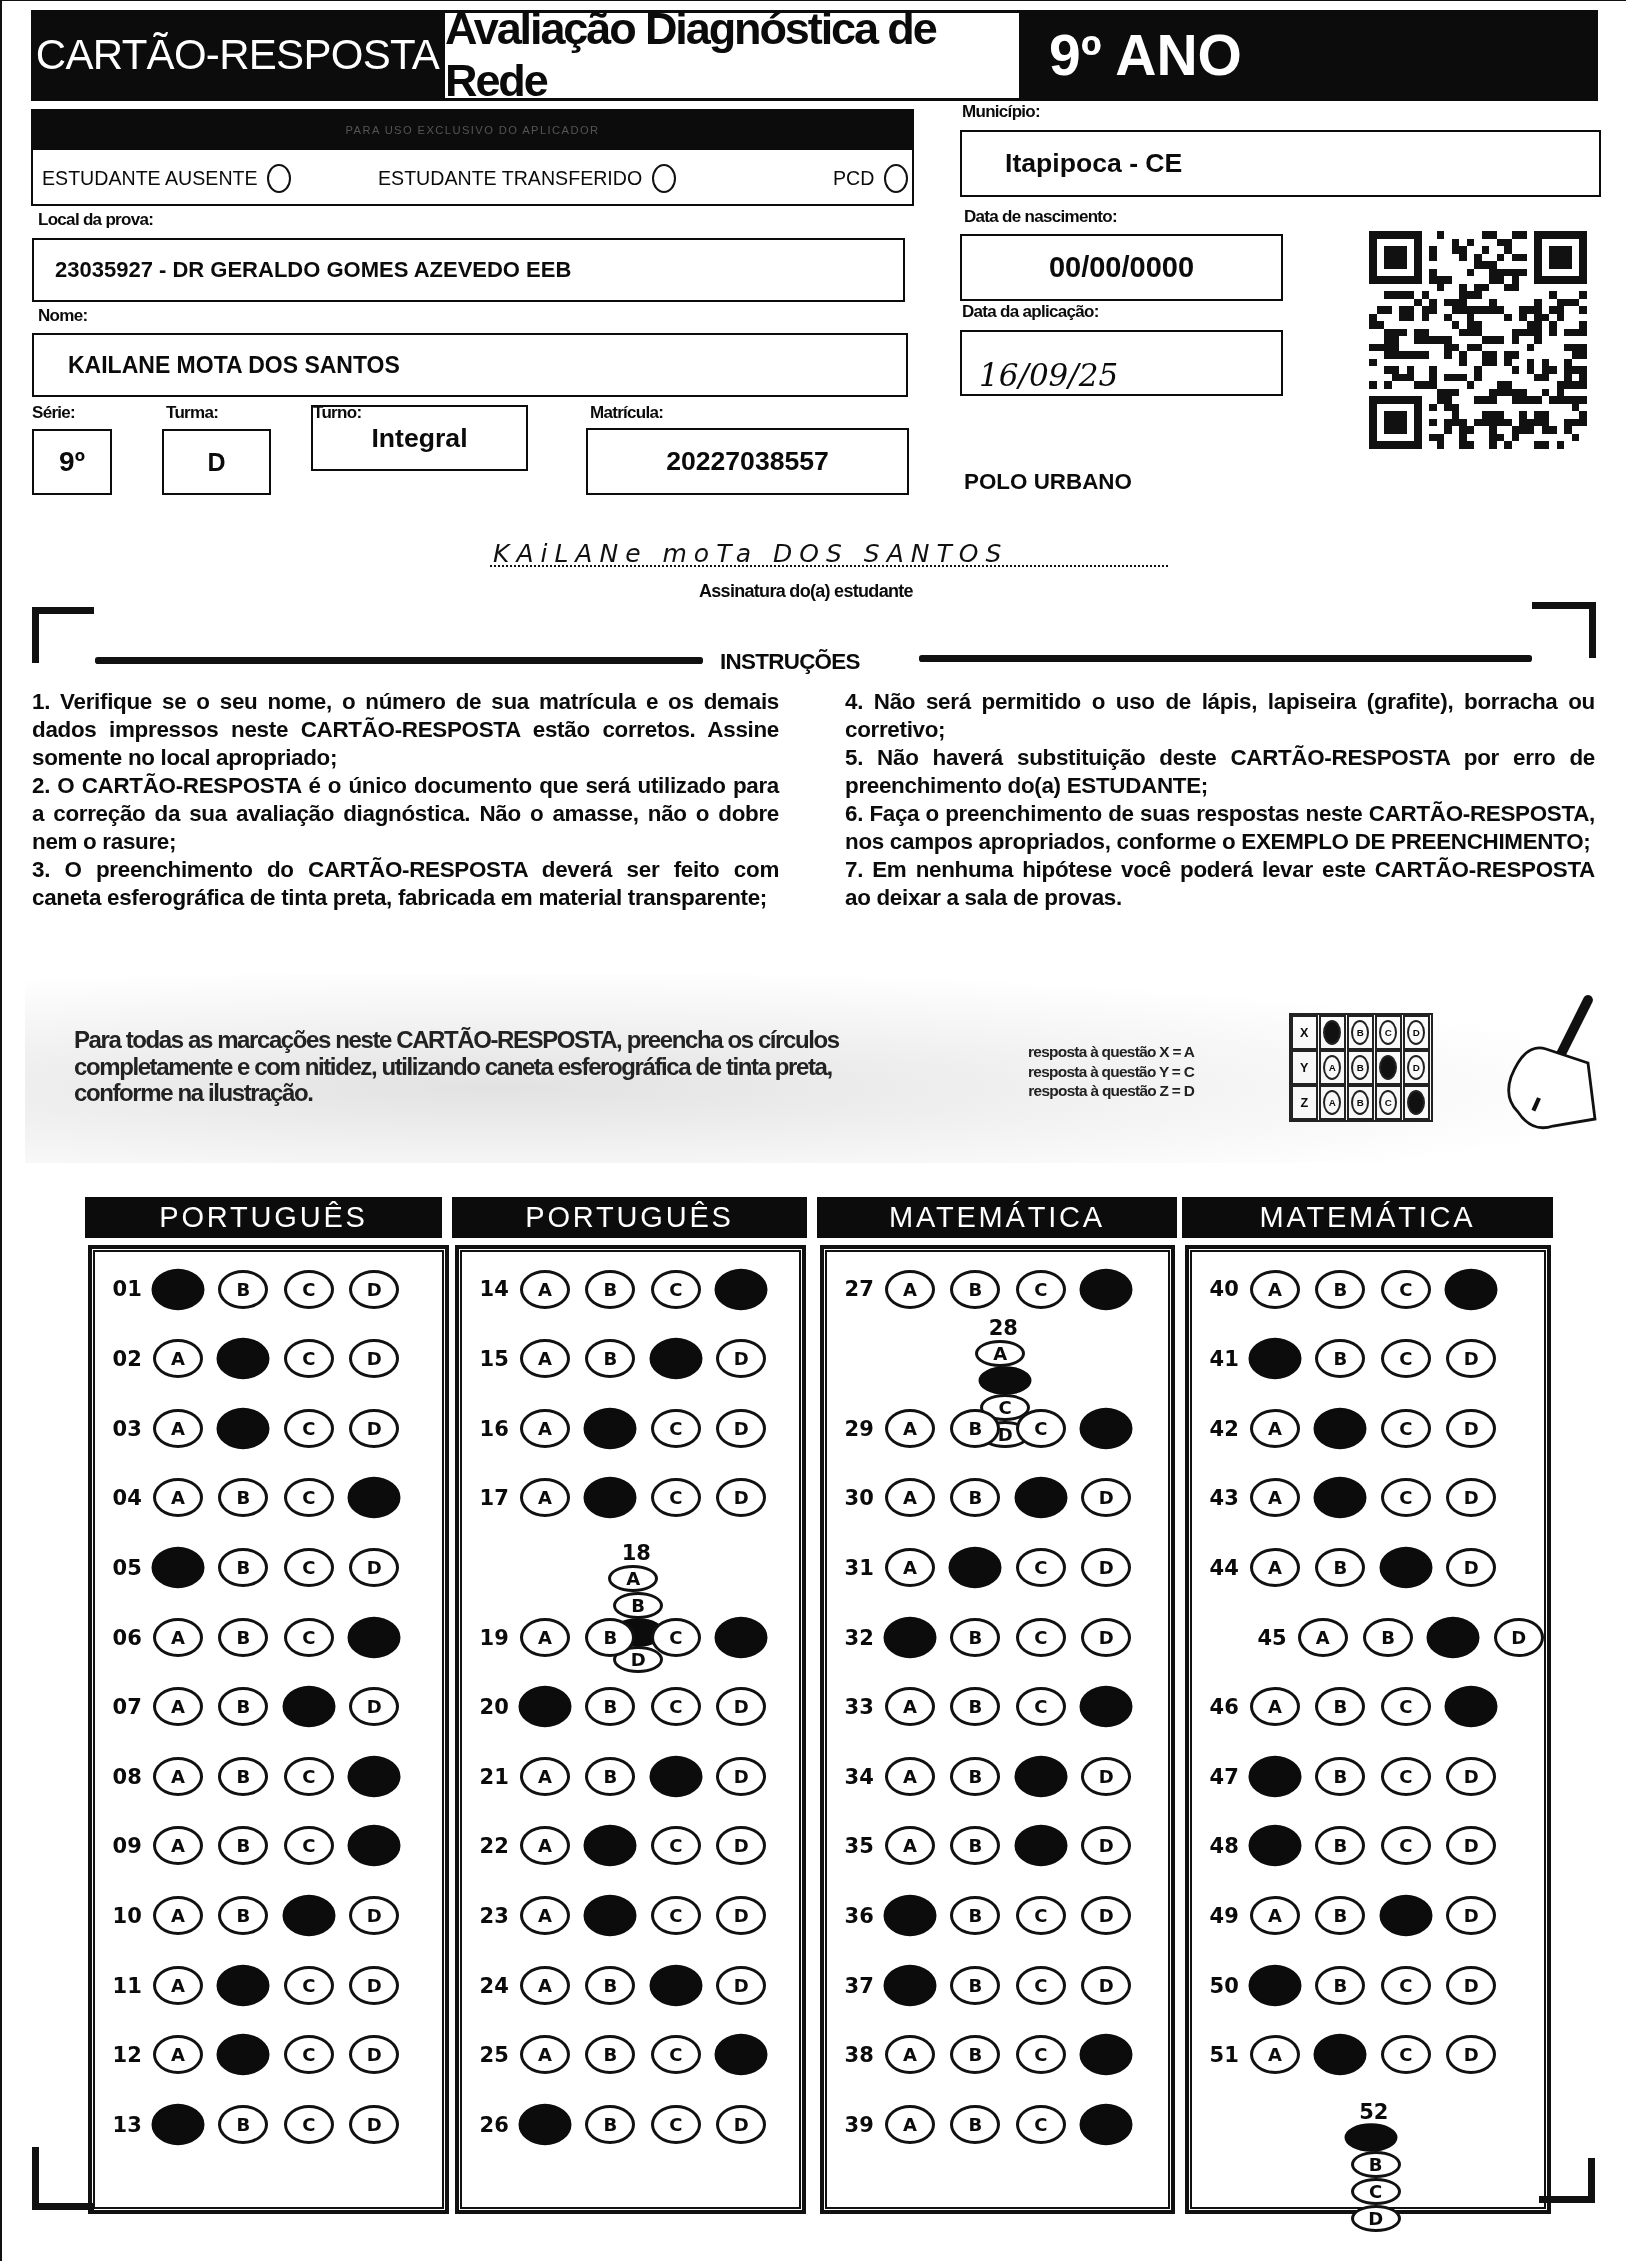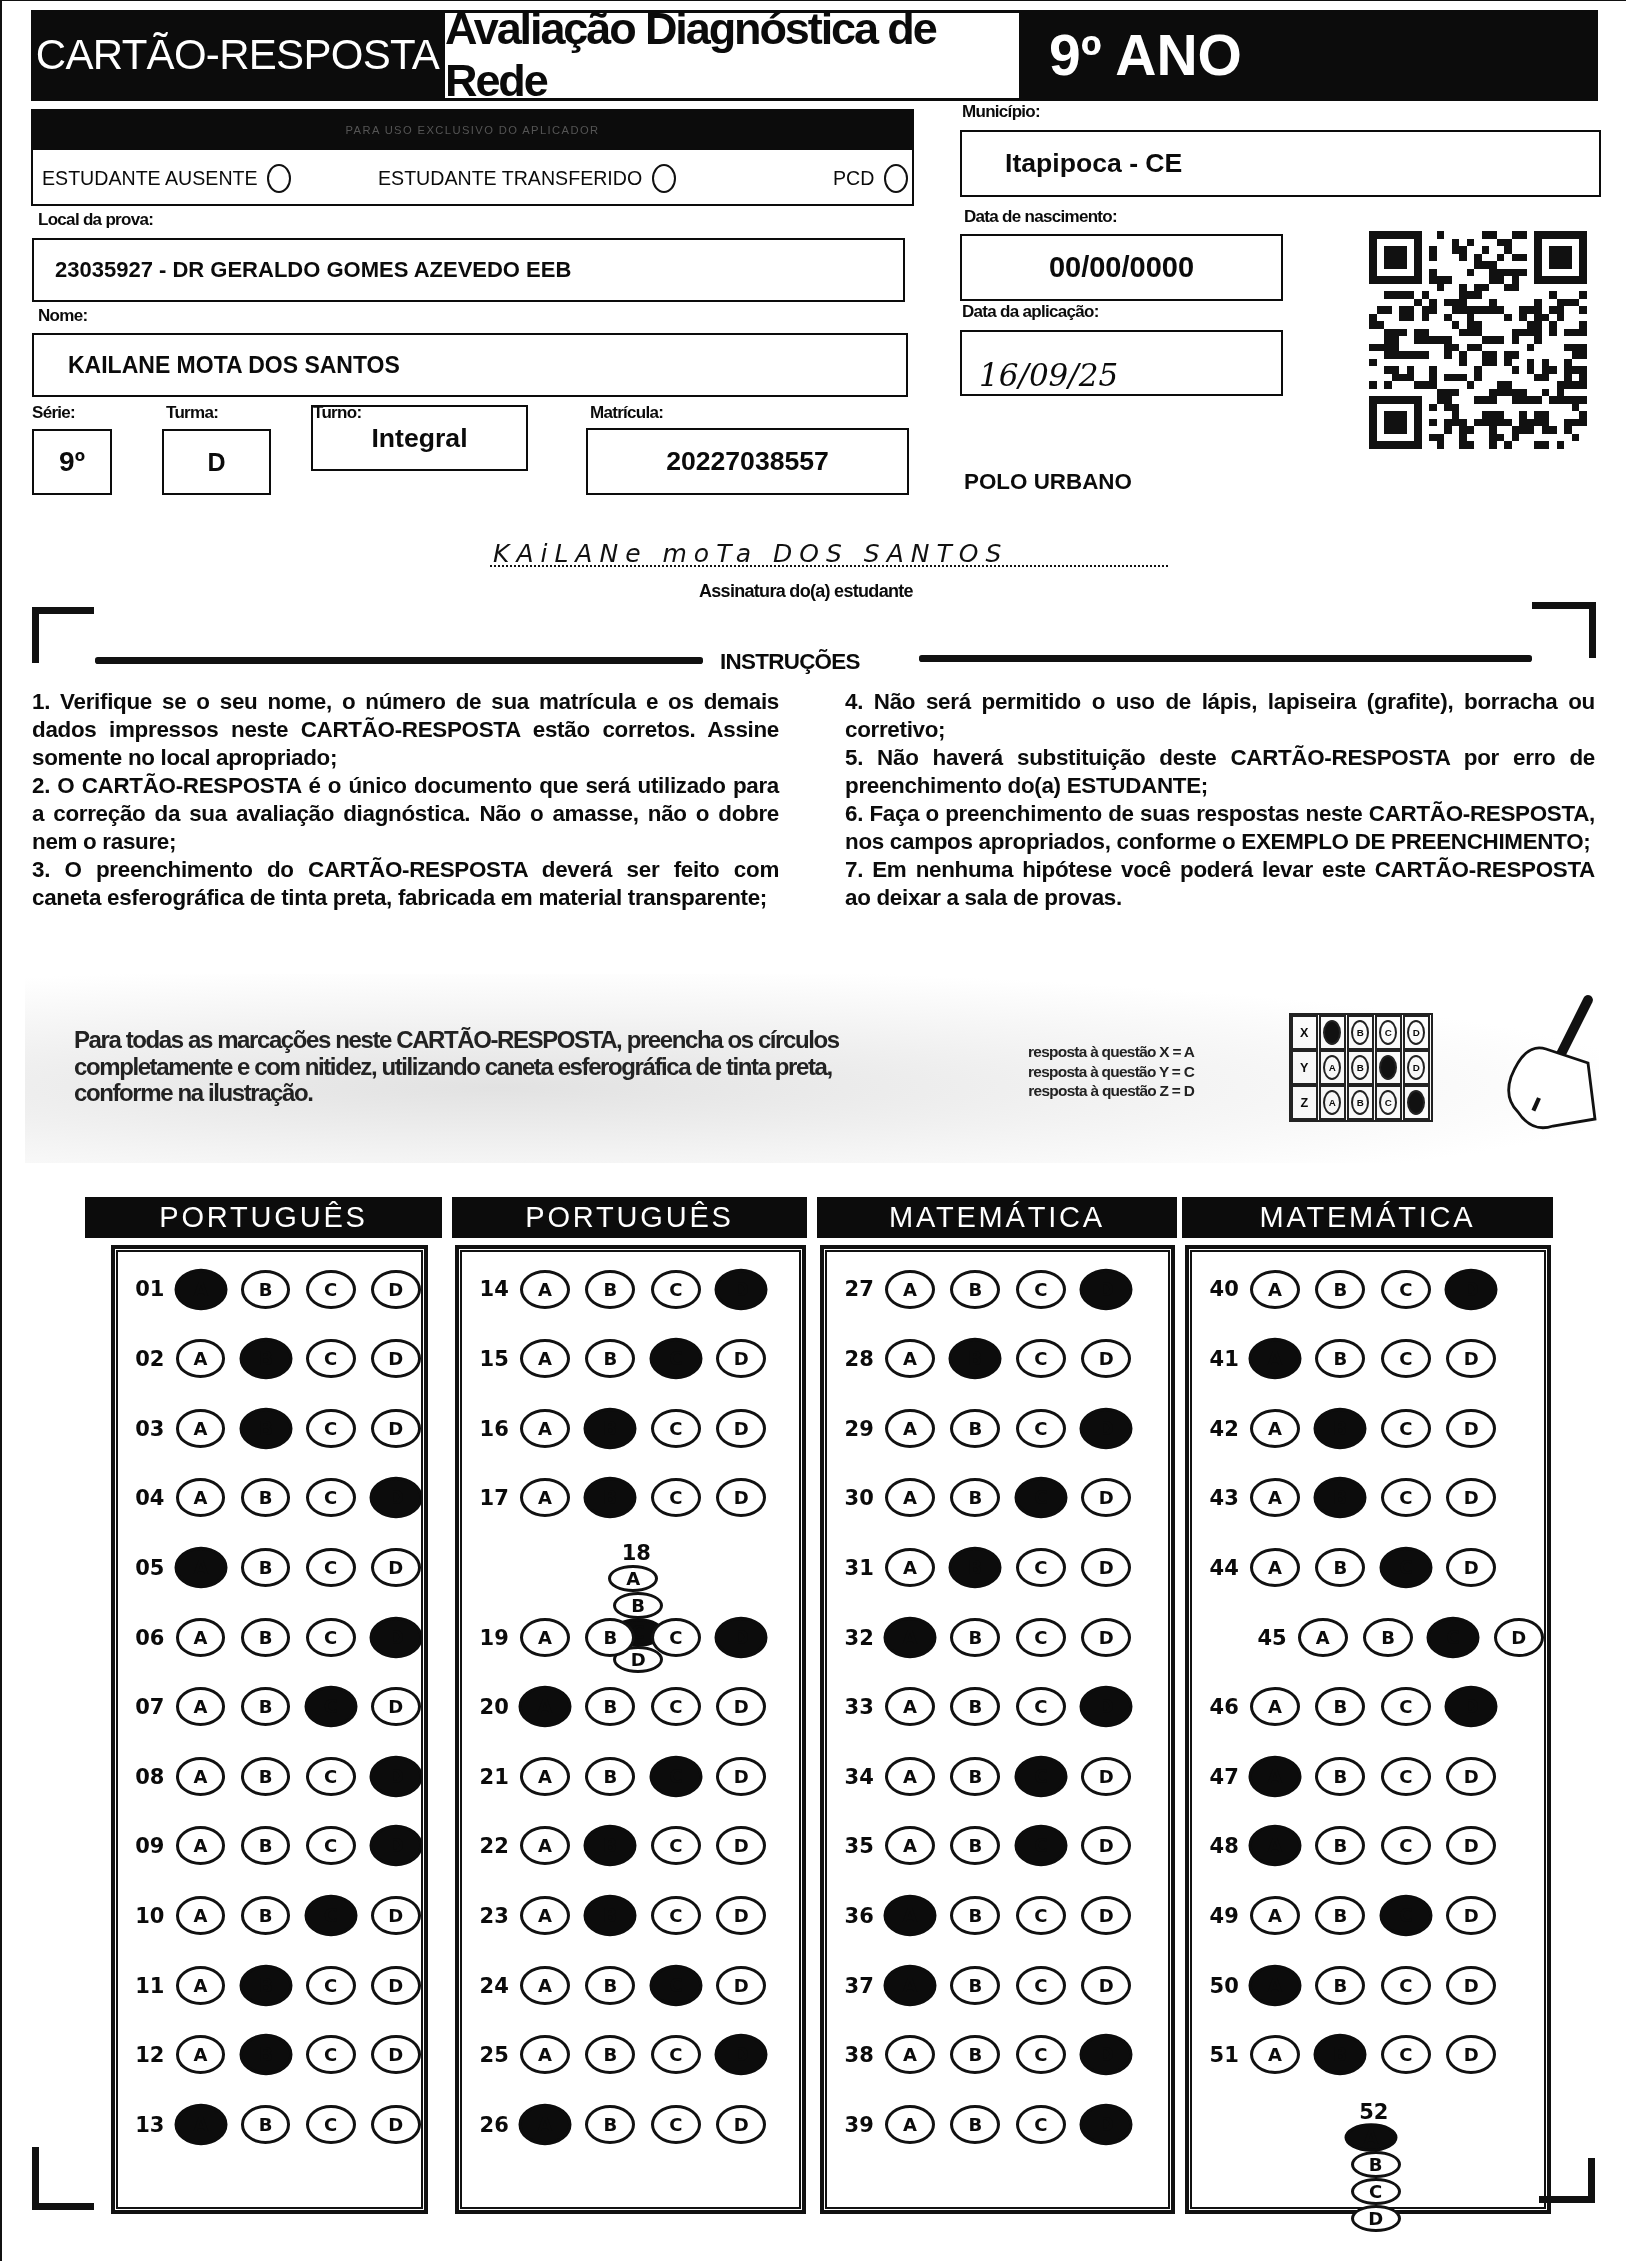--- a/index.html
+++ b/index.html
@@ -469,21 +469,21 @@
     </div>
   </div>
 <svg class="abs" style="left:1483px;top:993px" width="126" height="154" viewBox="0 0 180 220">
   <path d="M150 10 L80 150" stroke="#111" stroke-width="14" stroke-linecap="round"></path>
   <path d="M40 120 Q60 70 90 80 L150 100 L160 180 L100 190 Q70 200 50 170 Q30 150 40 120 Z" fill="#fff" stroke="#111" stroke-width="4"></path>
   <path d="M80 150 L72 168" stroke="#111" stroke-width="6"></path>
 </svg>
 
 <div id="columns">
     <div class="abs col-head" style="left: 85px; top: 1197px; width: 357px;">PORTUGUÊS</div>
-    <div class="abs col-box" style="left: 88px; top: 1245px; width: 317px; height: 969px; margin-left: 23px;">
+    <div class="abs col-box" style="left: 88px; top: 1245px; width: 361px; height: 969px;">
       <div class="col-inner">
         <div class="qrow" style="top: 12.6px;">
           <span class="qnum">01</span>
           <span class="bub filled" style="margin-left: 5.6px;">A</span>
           <span class="bub">B</span>
           <span class="bub">C</span>
           <span class="bub">D</span>
         </div>
         <div class="qrow" style="top: 82px;">
           <span class="qnum">02</span>
@@ -670,21 +670,21 @@
     <div class="abs col-head" style="left: 817px; top: 1197px; width: 360px;">MATEMÁTICA</div>
     <div class="abs col-box" style="left: 820px; top: 1245px; width: 355px; height: 969px;">
       <div class="col-inner">
         <div class="qrow" style="top: 12.6px;">
           <span class="qnum">27</span>
           <span class="bub" style="margin-left: 5.6px;">A</span>
           <span class="bub">B</span>
           <span class="bub">C</span>
           <span class="bub filled">D</span>
         </div>
-        <div class="qrow" style="top: 82px;">
+        <div class="qrow" style="top: 64px; flex-direction: column;">
           <span class="qnum">28</span>
           <span class="bub" style="margin-left: 5.6px;">A</span>
           <span class="bub filled">B</span>
           <span class="bub">C</span>
           <span class="bub">D</span>
         </div>
         <div class="qrow" style="top: 152px;">
           <span class="qnum">29</span>
           <span class="bub" style="margin-left: 5.6px;">A</span>
           <span class="bub">B</span>

